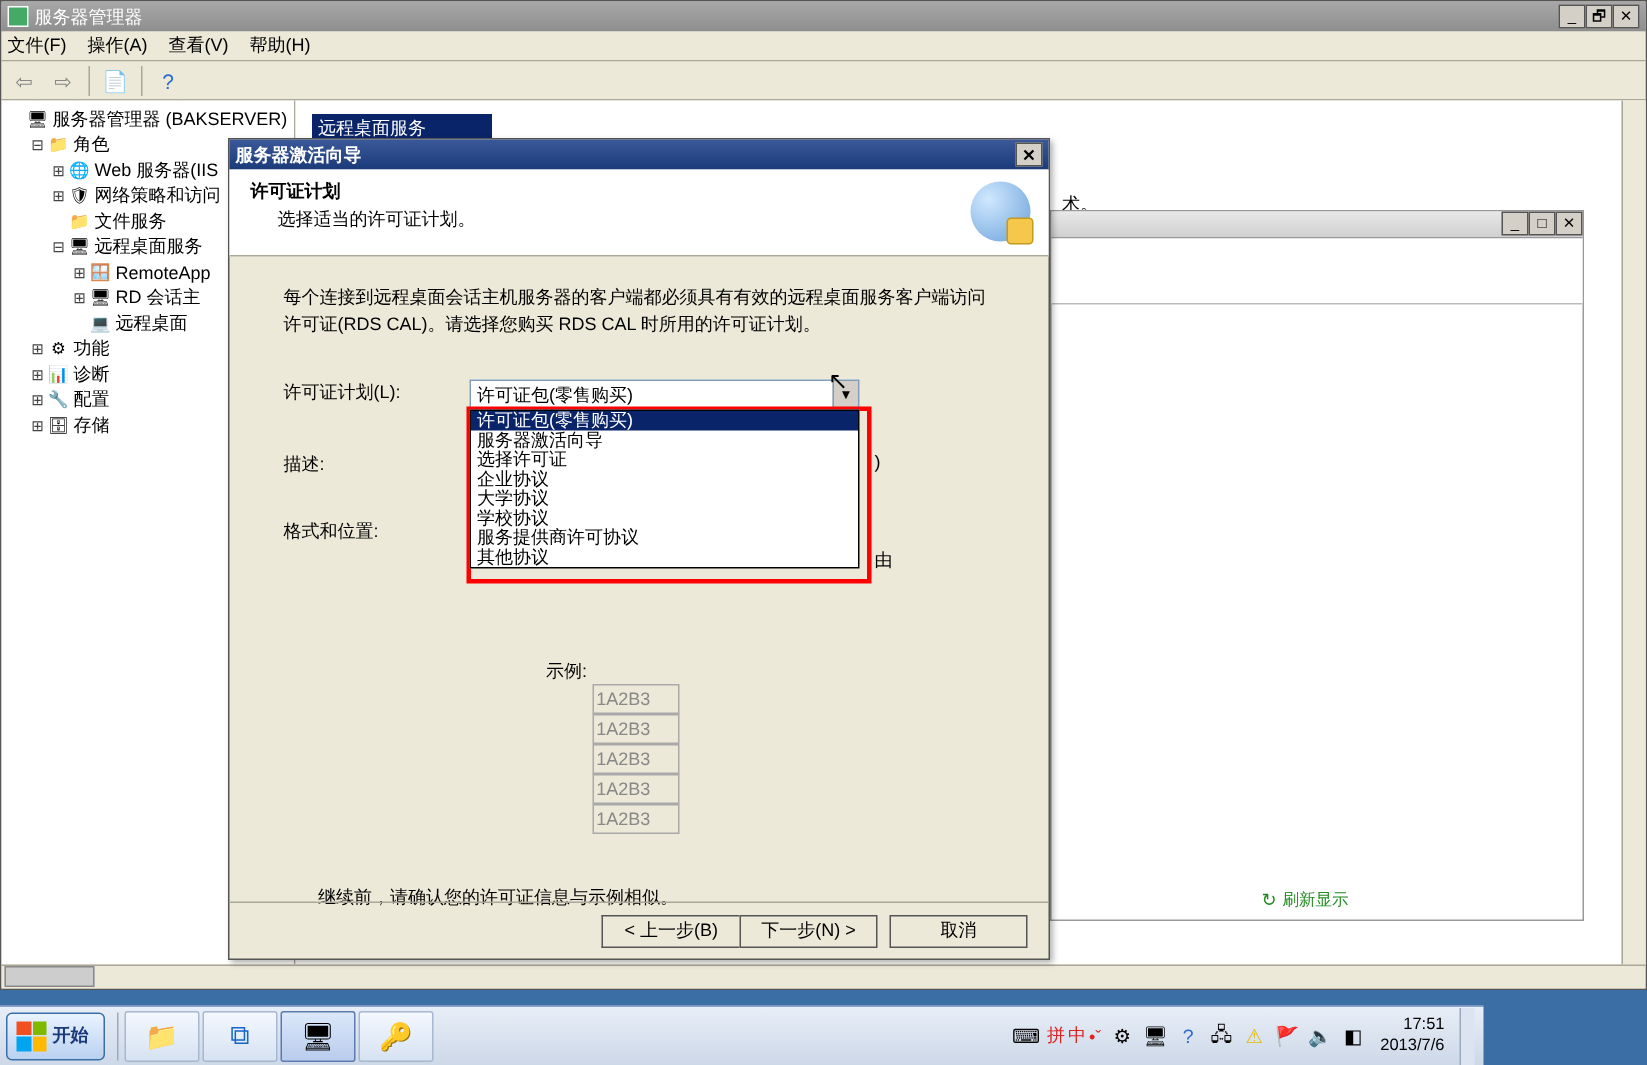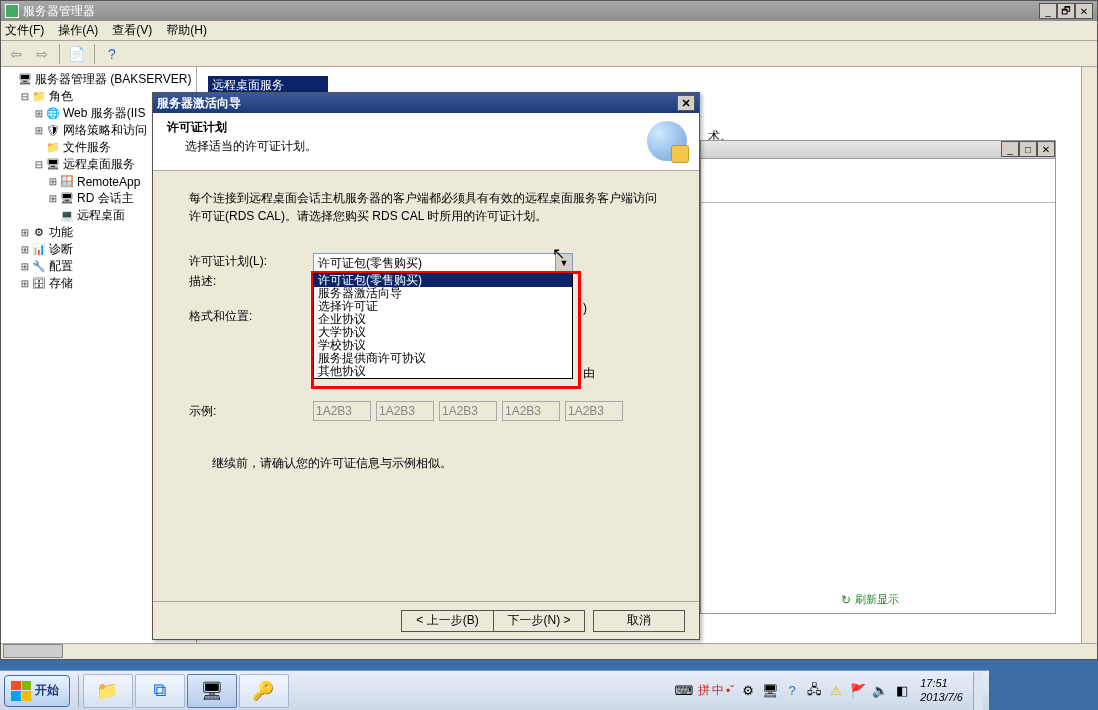--- a/index.html
+++ b/index.html
@@ -56,33 +56,33 @@
 
 .dlg-header { height:58px; background:#fff; border-bottom:1px solid #aca899; padding:6px 14px; position:relative; }
 .dlg-header .h1 { font-size:12px; font-weight:bold; }
 .dlg-header .h2 { font-size:12px; margin-left:18px; margin-top:2px; }
 .dlg-header .hicon { position:absolute; right:12px; top:8px; width:40px; height:40px; border-radius:50%; background:radial-gradient(circle at 30% 30%,#cfe8ff,#6aa0d8); }
 .dlg-header .hicon::after { content:""; position:absolute; right:-2px; bottom:-2px; width:16px; height:16px; background:#f5c84b; border:1px solid #c49a1a; border-radius:3px; }
 
 .dlg-body { padding:18px 36px 0 36px; font-size:12px; position:relative; height:430px; }
 .dlg-body .intro { line-height:1.5; margin-bottom:28px; }
 
-.row { display:flex; margin-bottom:0; }
+.row { display:flex; margin-bottom:28px; }
 .row .label { width:124px; }
 
 .combo-wrap { position:relative; }
 .combo { width:260px; height:20px; border:1px solid #7f9db9; background:#fff; display:flex; align-items:center; padding-left:4px; font-size:12px; }
 .combo .arrow { margin-left:auto; width:17px; height:18px; background:#d4d0c8; border-left:1px solid #7f9db9; display:inline-flex; align-items:center; justify-content:center; font-size:9px; cursor:pointer; }
 .dropdown { position:absolute; left:0; top:20px; width:260px; background:#fff; border:1px solid #000; z-index:5; }
 .dropdown .opt { height:13px; line-height:13px; padding:0 4px; font-size:12px; cursor:pointer; white-space:nowrap; overflow:hidden; }
 .dropdown .opt.sel { background:#0a246a; color:#fff; }
 
 .red-box { position:absolute; left:158px; top:100px; width:270px; height:118px; border:3px solid #ff0000; pointer-events:none; }
 
-.example-row { display:flex; align-items:center; margin-top:76px; }
+.example-row { display:flex; align-items:center; margin-top:76px;flex-direction:column; }
 .example-row .label { width:124px; }
 .ex-input { width:58px; height:20px; border:1px solid #a9a9a9; background:#ece9d8; color:#888; font-size:12px; padding-left:2px; margin-right:5px; }
 
 .confirm-text { margin-top:34px;margin-left:23px; }
 
 .side-text { position:absolute; left:430px; top:194px; font-size:12px; }
 
 .dlg-footer { position:absolute; left:0; right:0; bottom:0; height:38px; border-top:1px solid #aca899; display:flex; align-items:center; justify-content:flex-end; padding-right:14px; gap:8px; }
 .btn { min-width:92px; height:22px; background:#ece9d8; border:1px solid #555; font-size:12px; display:inline-flex; align-items:center; justify-content:center; padding:0 8px; cursor:pointer; }
 .btn-group { display:flex; }
@@ -97,21 +97,21 @@
 .start-btn .logo span:nth-child(1){background:#f25022;} .start-btn .logo span:nth-child(2){background:#7fba00;}
 .start-btn .logo span:nth-child(3){background:#00a4ef;} .start-btn .logo span:nth-child(4){background:#ffb900;}
 
 .task-sep { width:1px; height:32px; background:#9ab; margin:0 4px; }
 .task-item { width:50px; height:34px; border:1px solid #a8b8d0; border-radius:2px; background:linear-gradient(to bottom,#f4f8ff,#d6e2f2); display:inline-flex; align-items:center; justify-content:center; font-size:18px; margin-right:2px; cursor:pointer; }
 .task-item.active { background:linear-gradient(to bottom,#dce8fa,#b8ccec); border-color:#5a7ab0; }
 
 .tray { margin-left:auto; display:flex; align-items:center; gap:6px; padding-right:6px; }
 .tray .ticon { width:16px; height:16px; display:inline-flex; align-items:center; justify-content:center; font-size:13px; cursor:pointer; }
 .tray .ime { color:#d22; font-size:12px; display:flex; gap:2px; align-items:center; }
-.tray .clock { text-align:left; font-size:11px; line-height:1.2; padding:0 4px;font-style:italic; }
+.tray .clock { text-align:right; font-size:11px; line-height:1.2; padding:0 4px; }
 .tray .show-desktop { width:10px; height:38px; border-left:1px solid #9ab; background:#dbe4f0; cursor:pointer; }
 </style>
 </head>
 <body>
 
 <div class="app-window">
 
   <div class="titlebar">
     <span class="icon"></span>
     <span>服务器管理器</span>

